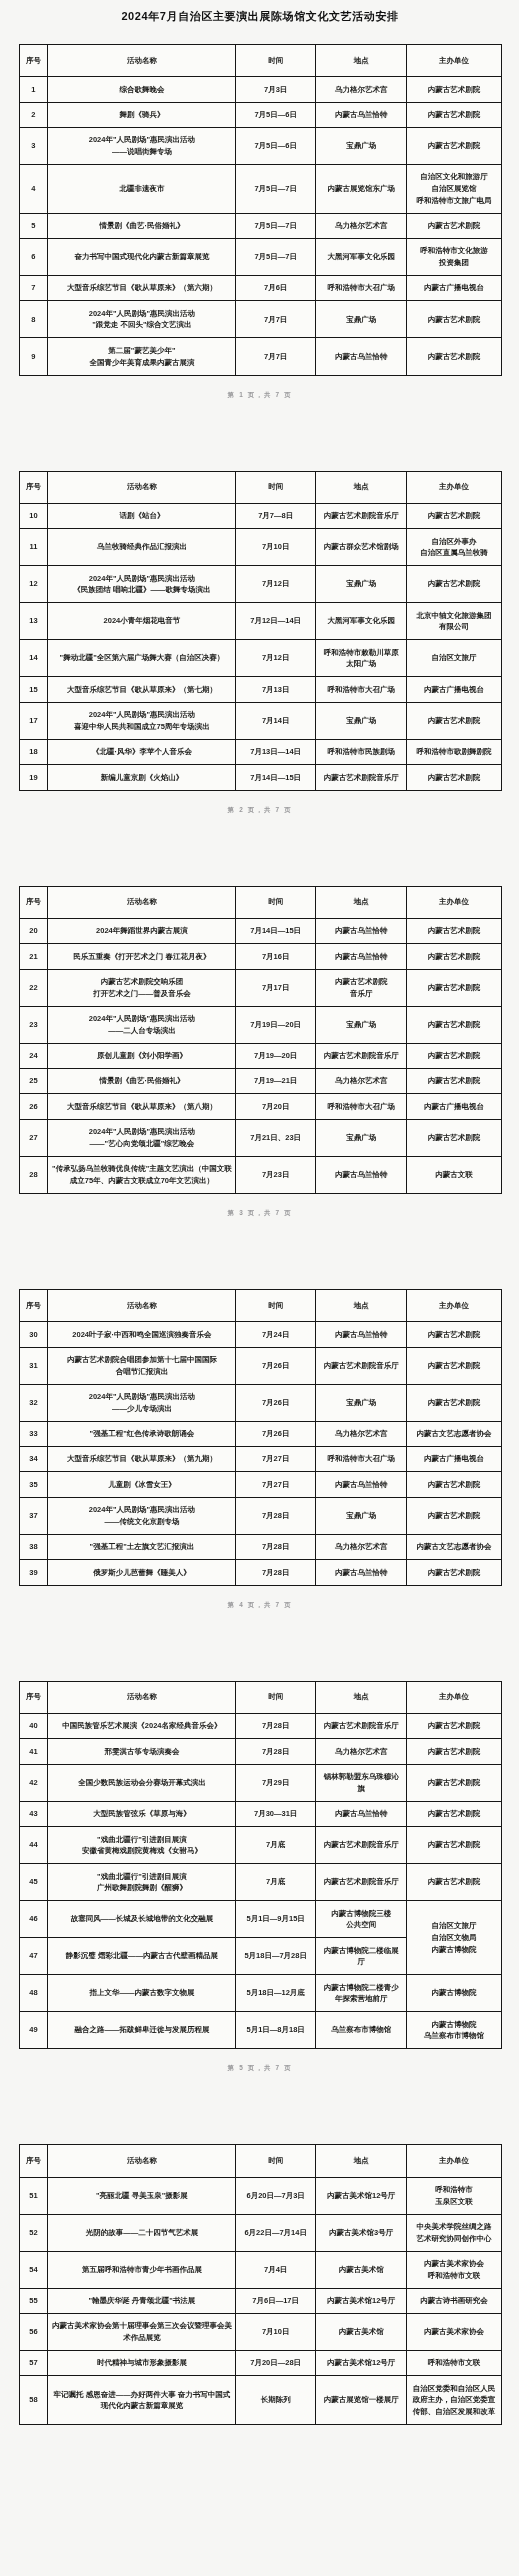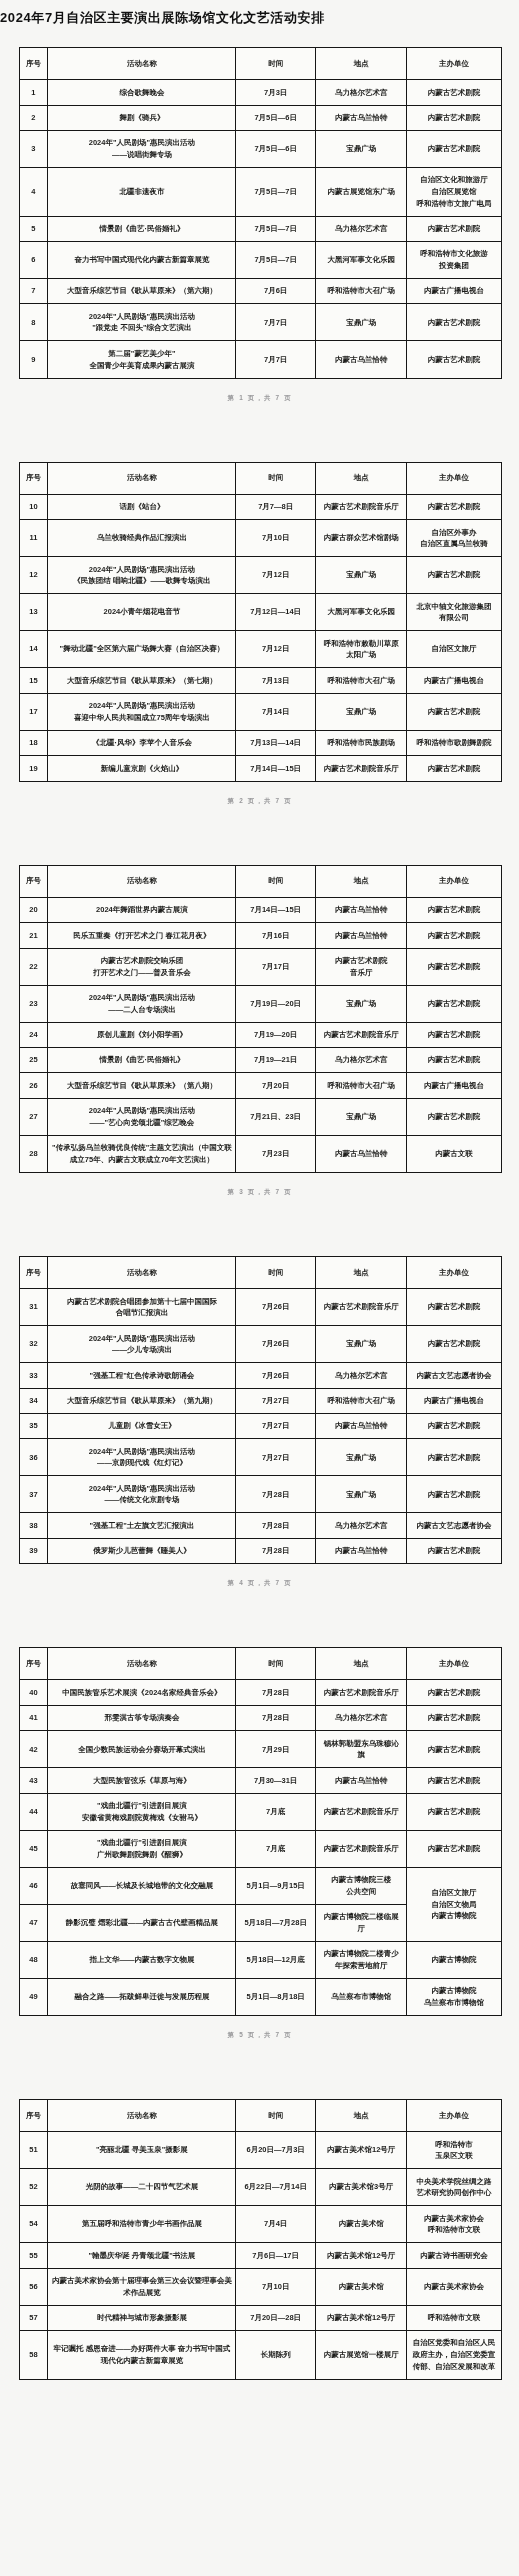--- a/index.html
+++ b/index.html
@@ -11,29 +11,29 @@
   body {
     width: 520px;
     min-height: 2576px;
     color: #1c1c1a;
   }
   .sheet {
     width: 520px;
     padding-top: 5.8px;
   }
   .doc-title {
-    text-align: left;
-    font-size: 13px;
+    text-align: center;
+    font-size: 11px;
     font-weight: bold;
     letter-spacing: 0.6px;
     color: #111;
     margin: 3.5px auto 19.6px auto;
   }
   section.page {
-    margin: 0 auto 0 auto;
+    margin: 12px auto 0 auto;
   }
   table.sched {
     width: 483px;
     margin: 0 auto;
     border-collapse: collapse;
     table-layout: fixed;
     background: #fbfbf9;
   }
   table.sched th, table.sched td {
     border: 1.7px double #161616;
@@ -361,20 +361,27 @@
             <tr>
               <th>序号</th>
               <th>活动名称</th>
               <th>时间</th>
               <th>地点</th>
               <th>主办单位</th>
             </tr>
           </thead>
           <tbody>
             <tr>
+              <td>30</td>
+              <td>2024叶子寂·中西和鸣全国巡演独奏音乐会</td>
+              <td>7月24日</td>
+              <td>内蒙古乌兰恰特</td>
+              <td>内蒙古艺术剧院</td>
+            </tr>
+            <tr>
               <td>31</td>
               <td>内蒙古艺术剧院合唱团参加第十七届中国国际
 合唱节汇报演出</td>
               <td>7月26日</td>
               <td>内蒙古艺术剧院音乐厅</td>
               <td>内蒙古艺术剧院</td>
             </tr>
             <tr>
               <td>32</td>
               <td>2024年"人民剧场"惠民演出活动
@@ -395,28 +402,20 @@
               <td>大型音乐综艺节目《歌从草原来》（第九期）</td>
               <td>7月27日</td>
               <td>呼和浩特市大召广场</td>
               <td>内蒙古广播电视台</td>
             </tr>
             <tr>
               <td>35</td>
               <td>儿童剧《冰雪女王》</td>
               <td>7月27日</td>
               <td>内蒙古乌兰恰特</td>
-              <td>内蒙古艺术剧院</td>
-            </tr>
-            <tr>
-              <td>36</td>
-              <td>2024年"人民剧场"惠民演出活动
-——京剧现代戏《红灯记》</td>
-              <td>7月27日</td>
-              <td>宝鼎广场</td>
               <td>内蒙古艺术剧院</td>
             </tr>
             <tr>
               <td>37</td>
               <td>2024年"人民剧场"惠民演出活动
 ——传统文化京剧专场</td>
               <td>7月28日</td>
               <td>宝鼎广场</td>
               <td>内蒙古艺术剧院</td>
             </tr>

